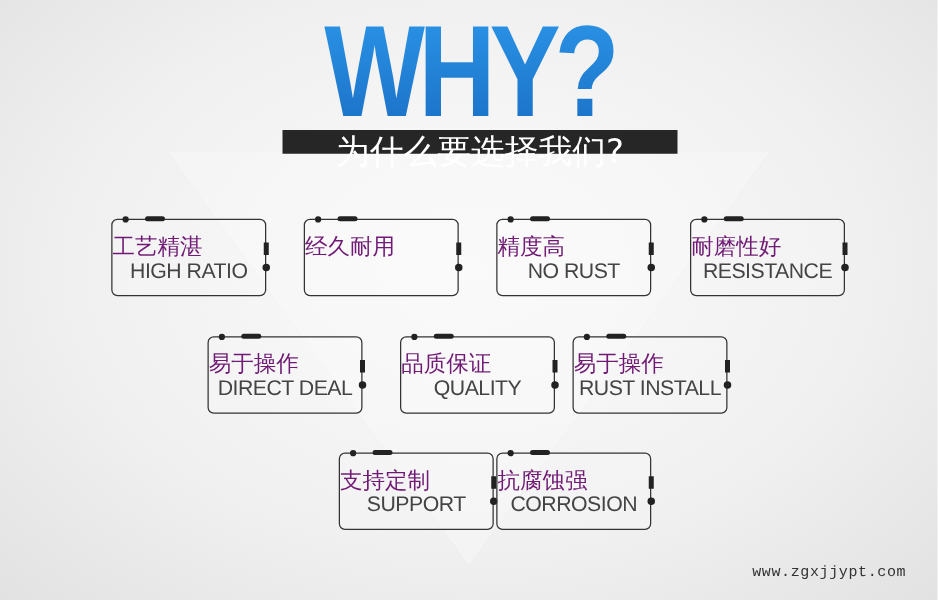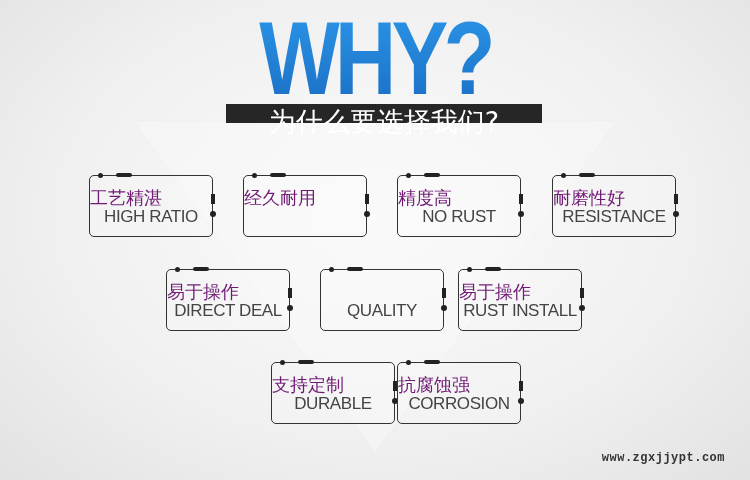--- a/index.html
+++ b/index.html
@@ -42,21 +42,21 @@
     position:absolute; left:0; right:0; top:12px; text-align:left;
     font-family:"DejaVu Sans", sans-serif; font-size:18px; line-height:20px; color:#701a75;
   }
   .card .en {
     position:absolute; left:0; right:0; top:35px; text-align:center;
     font-size:17px; line-height:12px; color:#444; letter-spacing:-0.4px;
   }
   .site {
     position:absolute; right:25px; top:451px;
     font-family:"Liberation Mono", "DejaVu Sans Mono", monospace;
-    font-size:12px; color:#333; font-weight:bold; letter-spacing:0.5px;
+    font-size:12px; color:#333; font-weight:normal; letter-spacing:0.5px;
   }
 </style>
 </head>
 <body>
 
 <div class="tri"></div>
 
 <div class="why">WHY?</div>
 <div class="banner">为什么要选择我们?</div>
 
@@ -98,38 +98,39 @@
   <span class="bar-r"></span>
   <span class="dot-r"></span>
   <div class="cn">易于操作</div>
   <div class="en">DIRECT DEAL</div>
 </div>
 <div class="card" style="left:320px;top:269px;">
   <span class="dot-tl"></span>
   <span class="bar-t"></span>
   <span class="bar-r"></span>
   <span class="dot-r"></span>
+  <div class="cn">品质保证</div>
   <div class="en">QUALITY</div>
 </div>
 <div class="card" style="left:458px;top:269px;">
   <span class="dot-tl"></span>
   <span class="bar-t"></span>
   <span class="bar-r"></span>
   <span class="dot-r"></span>
   <div class="cn">易于操作</div>
   <div class="en">RUST INSTALL</div>
 </div>
 
 <div class="card" style="left:243px;top:362px;margin-left:28px;">
   <span class="dot-tl"></span>
   <span class="bar-t"></span>
   <span class="bar-r"></span>
   <span class="dot-r"></span>
   <div class="cn">支持定制</div>
-  <div class="en">DURABLE</div>
+  <div class="en">SUPPORT</div>
 </div>
 <div class="card" style="left:397px;top:362px;">
   <span class="dot-tl"></span>
   <span class="bar-t"></span>
   <span class="bar-r"></span>
   <span class="dot-r"></span>
   <div class="cn">抗腐蚀强</div>
   <div class="en">CORROSION</div>
 </div>
 

